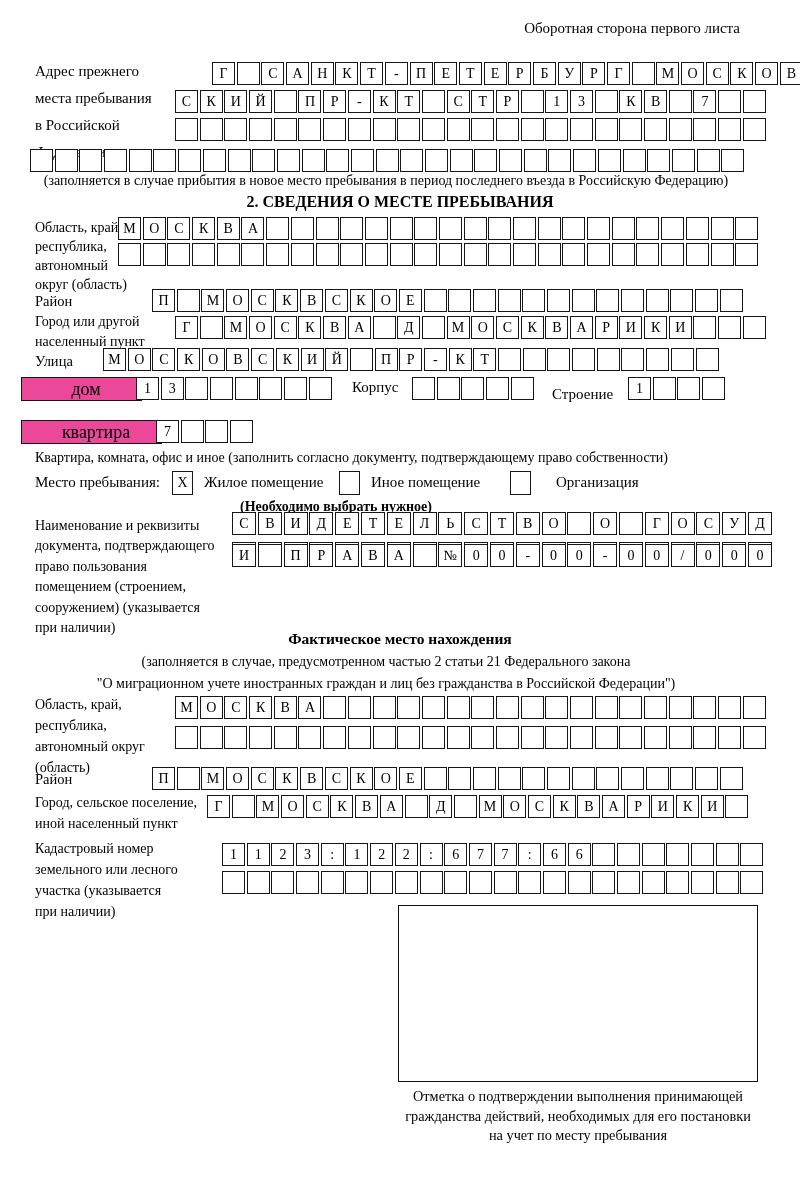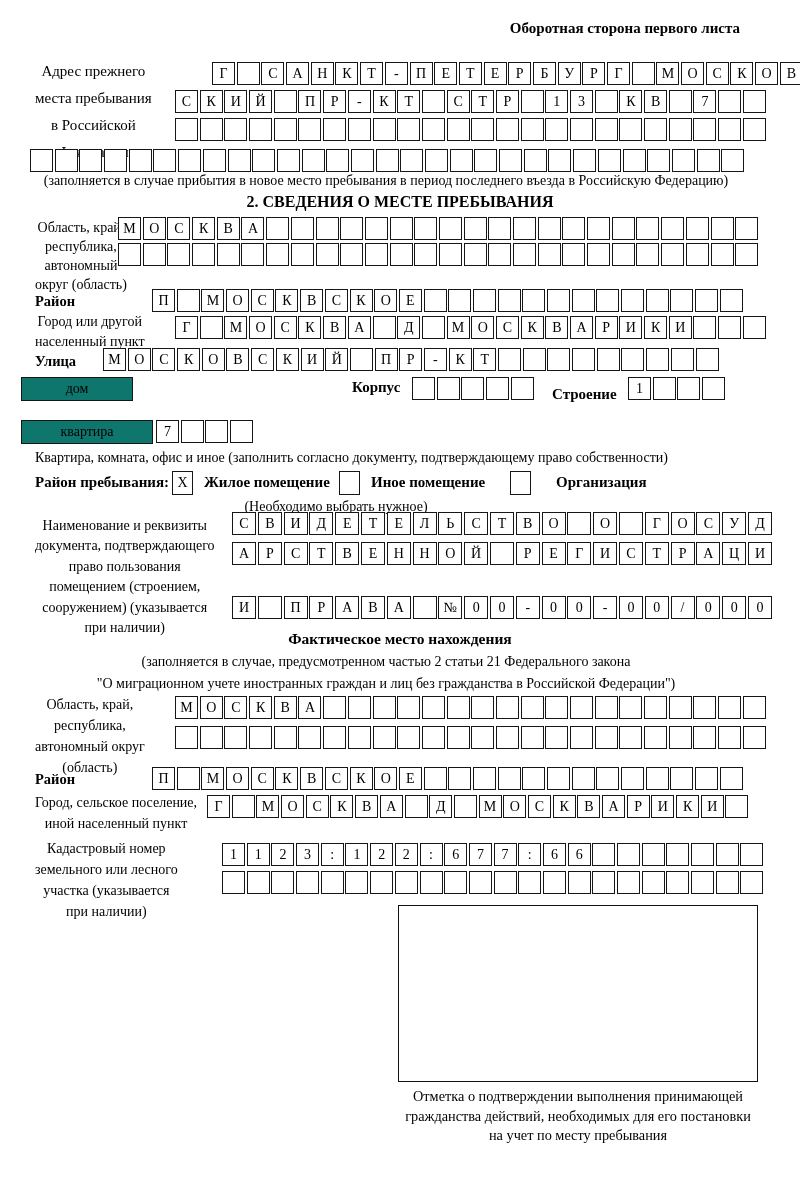--- a/index.html
+++ b/index.html
@@ -1,35 +1,35 @@
 <!DOCTYPE html>
 <html><head>
 <meta charset="utf-8">
 <style>
   html,body{margin:0;padding:0;background:#fff;}
   #page{position:relative;width:800px;height:1180px;background:#ffffff;
         font-family:"Liberation Serif","DejaVu Serif",serif;color:#000;overflow:hidden;}
-  .lbl{position:absolute;font-size:14.5px;color:#000;white-space:nowrap;font-weight:bold;}
+  .lbl{position:absolute;font-size:14.5px;color:#000;white-space:nowrap;}
   .lbl-lg{font-size:15px;}
-  .lines{position:absolute;font-size:14.5px;text-align:center;}
+  .lines{position:absolute;font-size:14.5px;}
   .lines div{white-space:nowrap;}
   .lh27 div{line-height:27px;font-size:15px;}
   .lh19 div{line-height:19px;font-size:14px;}
   .lh20 div{line-height:20.4px;font-size:14px;}
   .lh21 div{line-height:21px;font-size:14px;}
   .cells{position:absolute;white-space:nowrap;}
   .cells span{display:inline-block;width:21px;height:21px;border:1.6px solid #161616;
               margin-right:1.7px;text-align:center;font-size:14px;line-height:21px;
               vertical-align:top;background:#fff;}
   .cells.w27 span{width:22px;margin-right:1.8px;}
   .caption{position:absolute;font-size:14px;white-space:nowrap;}
   .center{left:0;width:772px;text-align:center;}
   .title{position:absolute;left:0;width:800px;text-align:center;font-weight:bold;font-size:16px;}
-  .rectfield{position:absolute;border:1.6px solid #161616;background:#0f766e;
-             text-align:center;font-size:14px;}
+  .rectfield{position:absolute;border:1.6px solid #161616;background:#ec4899;
+             text-align:center;font-size:18px;padding-left:9px;}
   .checkbox{position:absolute;width:19px;height:22px;border:1.6px solid #161616;
             text-align:center;font-size:14px;line-height:22px;background:#fff;}
   .stampbox{position:absolute;border:1.8px solid #111;background:#fff;}
   .stampcap{position:absolute;text-align:center;font-size:14.3px;}
   .stampcap div{line-height:19.5px;white-space:nowrap;font-family:Liberation Serif, serif;}
 </style>
 </head>
 <body>
 
 <div id="page">
@@ -65,49 +65,50 @@
   <div class="lines lh20" style="left:35px;top:312px;">
       <div>Город или другой</div>
       <div>населенный пункт</div>
     </div>
   <div class="cells" style="left:175px;top:316px;"><span>Г</span><span></span><span>М</span><span>О</span><span>С</span><span>К</span><span>В</span><span>А</span><span></span><span>Д</span><span></span><span>М</span><span>О</span><span>С</span><span>К</span><span>В</span><span>А</span><span>Р</span><span>И</span><span>К</span><span>И</span><span></span><span></span><span></span></div>
 
   <div class="lbl" style="left:35px;top:353px;">Улица</div>
   <div class="cells" style="left:103px;top:348px;"><span>М</span><span>О</span><span>С</span><span>К</span><span>О</span><span>В</span><span>С</span><span>К</span><span>И</span><span>Й</span><span></span><span>П</span><span>Р</span><span>-</span><span>К</span><span>Т</span><span></span><span></span><span></span><span></span><span></span><span></span><span></span><span></span><span></span></div>
 
   <div class="rectfield" style="left:21px;top:377px;width:110px;height:22px;line-height:22px;">дом</div>
+  <div class="cells" style="left:136px;top:377px;"><span>1</span><span>3</span><span></span><span></span><span></span><span></span><span></span><span></span></div>
   <div class="lbl lbl-lg" style="left:352px;top:379px;">Корпус</div>
   <div class="cells" style="left:412px;top:377px;"><span></span><span></span><span></span><span></span><span></span></div>
   <div class="lbl lbl-lg" style="left:552px;top:379px;margin-top:7px;">Строение</div>
   <div class="cells" style="left:628px;top:377px;"><span>1</span><span></span><span></span><span></span></div>
 
   <div class="rectfield" style="left:21px;top:420px;width:130px;height:22px;line-height:22px;">квартира</div>
   <div class="cells" style="left:156px;top:420px;"><span>7</span><span></span><span></span><span></span></div>
   <div class="caption" style="left:35px;top:450px;">Квартира, комната, офис и иное (заполнить согласно документу, подтверждающему право собственности)</div>
 
-  <div class="lbl lbl-lg" style="left:35px;top:474px;">Район пребывания:</div>
+  <div class="lbl lbl-lg" style="left:35px;top:474px;">Место пребывания:</div>
   <div class="checkbox" style="left:172px;top:471px;">X</div>
   <div class="lbl lbl-lg" style="left:204px;top:474px;">Жилое помещение</div>
   <div class="checkbox" style="left:339px;top:471px;"></div>
   <div class="lbl lbl-lg" style="left:371px;top:474px;">Иное помещение</div>
   <div class="checkbox" style="left:510px;top:471px;"></div>
   <div class="lbl lbl-lg" style="left:556px;top:474px;">Организация</div>
-  <div class="caption" style="left:186px;top:499px;width:300px;text-align:center;">(Необходимо выбрать нужное)</div>
+  <div class="caption" style="left:186px;top:499px;width:300px;text-align:center;font-weight:bold;">(Необходимо выбрать нужное)</div>
 
   <div class="lines lh20" style="left:35px;top:516px;">
       <div>Наименование и реквизиты</div>
       <div>документа, подтверждающего</div>
       <div>право пользования</div>
       <div>помещением (строением,</div>
       <div>сооружением) (указывается</div>
       <div>при наличии)</div>
     </div>
   <div class="cells w27" style="left:232px;top:512px;"><span>С</span><span>В</span><span>И</span><span>Д</span><span>Е</span><span>Т</span><span>Е</span><span>Л</span><span>Ь</span><span>С</span><span>Т</span><span>В</span><span>О</span><span></span><span>О</span><span></span><span>Г</span><span>О</span><span>С</span><span>У</span><span>Д</span></div>
   <div class="cells w27" style="left:232px;top:542px;"><span>А</span><span>Р</span><span>С</span><span>Т</span><span>В</span><span>Е</span><span>Н</span><span>Н</span><span>О</span><span>Й</span><span></span><span>Р</span><span>Е</span><span>Г</span><span>И</span><span>С</span><span>Т</span><span>Р</span><span>А</span><span>Ц</span><span>И</span></div>
-  <div class="cells w27" style="left:232px;top:596px;"><span>И</span><span></span><span>П</span><span>Р</span><span>А</span><span>В</span><span>А</span><span></span><span>№</span><span>0</span><span>0</span><span>-</span><span>0</span><span>0</span><span>-</span><span>0</span><span>0</span><span>/</span><span>0</span><span>0</span><span>0</span></div>
+  <div class="cells w27" style="left:232px;top:544px;"><span>И</span><span></span><span>П</span><span>Р</span><span>А</span><span>В</span><span>А</span><span></span><span>№</span><span>0</span><span>0</span><span>-</span><span>0</span><span>0</span><span>-</span><span>0</span><span>0</span><span>/</span><span>0</span><span>0</span><span>0</span></div>
 
   <div class="title" style="top:630px;font-size:15.5px;">Фактическое место нахождения</div>
   <div class="caption center" style="top:654px;">(заполняется в случае, предусмотренном частью 2 статьи 21 Федерального закона</div>
   <div class="caption center" style="top:676px;">"О миграционном учете иностранных граждан и лиц без гражданства в Российской Федерации")</div>
 
   <div class="lines lh21" style="left:35px;top:694px;">
       <div>Область, край,</div>
       <div>республика,</div>
       <div>автономный округ</div>
       <div>(область)</div>

